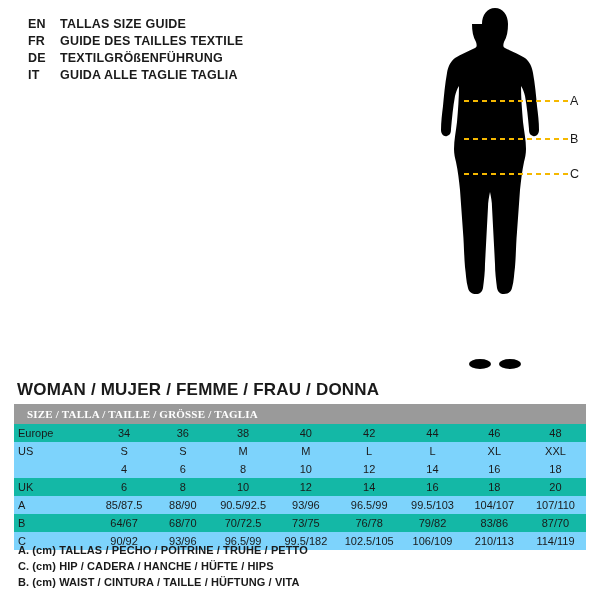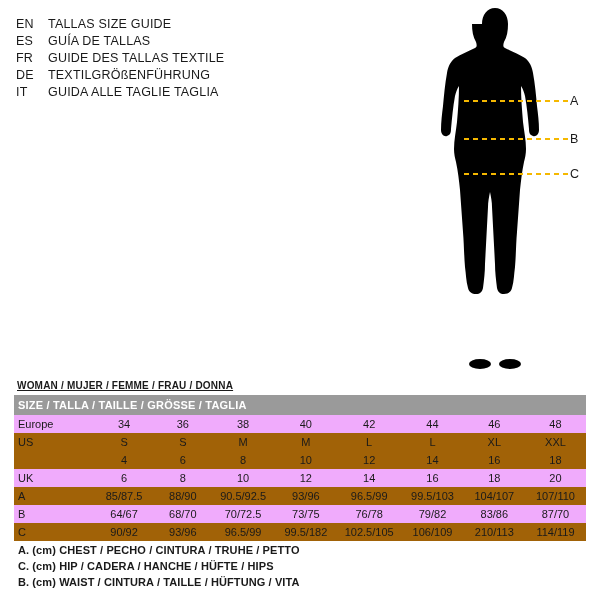--- a/index.html
+++ b/index.html
@@ -12,23 +12,24 @@
     height: 600px;
     font-family: "Liberation Sans", sans-serif;
     color: #1a1a1a;
     position: relative;
     overflow: hidden;
   }
 
   
   .lang-block {
     position: absolute;
-    left: 16px;
+    left: 28px;
     top: 16px;
     width: 260px;
+    font-weight: bold;
   }
   .lang-row {
     display: flex;
     align-items: baseline;
     font-size: 12.5px;
     line-height: 17px;
     letter-spacing: 0.2px;
   }
   .lang-code {
     width: 32px;
@@ -58,49 +59,49 @@
   }
 
   
   .table-section {
     position: absolute;
     left: 14px;
     top: 380px;
     width: 572px;
   }
   .woman-title {
-    font-size: 10px;
+    font-size: 17px;
     font-weight: bold;
     letter-spacing: 0.2px;
     padding: 0 0 4px 3px;
-    text-decoration: underline;
   }
   table.size-table {
     border-collapse: collapse;
     width: 572px;
     font-size: 11px;
   }
   table.size-table td {
     padding: 2px 4px;
     line-height: 14px;
   }
   tr.header-row {
     background: #9a9a9a;
     color: #ffffff;
     font-weight: bold;
   }
   tr.header-row td {
-    padding: 3px 4px;
+    padding: 3px 13px;
     letter-spacing: 0.2px;
+    font-family: Liberation Serif, serif;
   }
   tr.shade td {
-    background: #f0abfc;
+    background: #14b8a6;
   }
   tr.plain td {
-    background: #a16207;
+    background: #7dd3fc;
   }
   td.label-col {
     width: 90px;
     text-align: left;
     padding-left: 6px;
   }
   td.val {
     text-align: center;
     width: 60px;
   }
@@ -121,26 +122,22 @@
 </style>
 </head>
 <body>
 
 <div class="lang-block">
   <div class="lang-row">
     <span class="lang-code">EN</span>
     <span class="lang-text">TALLAS SIZE GUIDE</span>
   </div>
   <div class="lang-row">
-    <span class="lang-code">ES</span>
-    <span class="lang-text">GUÍA DE TALLAS</span>
-  </div>
-  <div class="lang-row">
     <span class="lang-code">FR</span>
-    <span class="lang-text">GUIDE DES TALLAS TEXTILE</span>
+    <span class="lang-text">GUIDE DES TAILLES TEXTILE</span>
   </div>
   <div class="lang-row">
     <span class="lang-code">DE</span>
     <span class="lang-text">TEXTILGRÖßENFÜHRUNG</span>
   </div>
   <div class="lang-row">
     <span class="lang-code">IT</span>
     <span class="lang-text">GUIDA ALLE TAGLIE TAGLIA</span>
   </div>
 </div>
@@ -300,16 +297,16 @@
         <td class="val">102.5/105</td>
         <td class="val">106/109</td>
         <td class="val">210/113</td>
         <td class="val">114/119</td>
       </tr>
     </tbody>
   </table>
 </div>
 
 <div class="footnotes">
-  <div class="footnote">A. (cm) CHEST / PECHO / CINTURA / TRUHE / PETTO</div>
+  <div class="footnote">A. (cm) TALLAS / PECHO / POITRINE / TRUHE / PETTO</div>
   <div class="footnote">C. (cm) HIP / CADERA / HANCHE / HÜFTE / HIPS</div>
   <div class="footnote">B. (cm) WAIST / CINTURA / TAILLE / HÜFTUNG / VITA</div>
 </div>
 
 </body></html>

